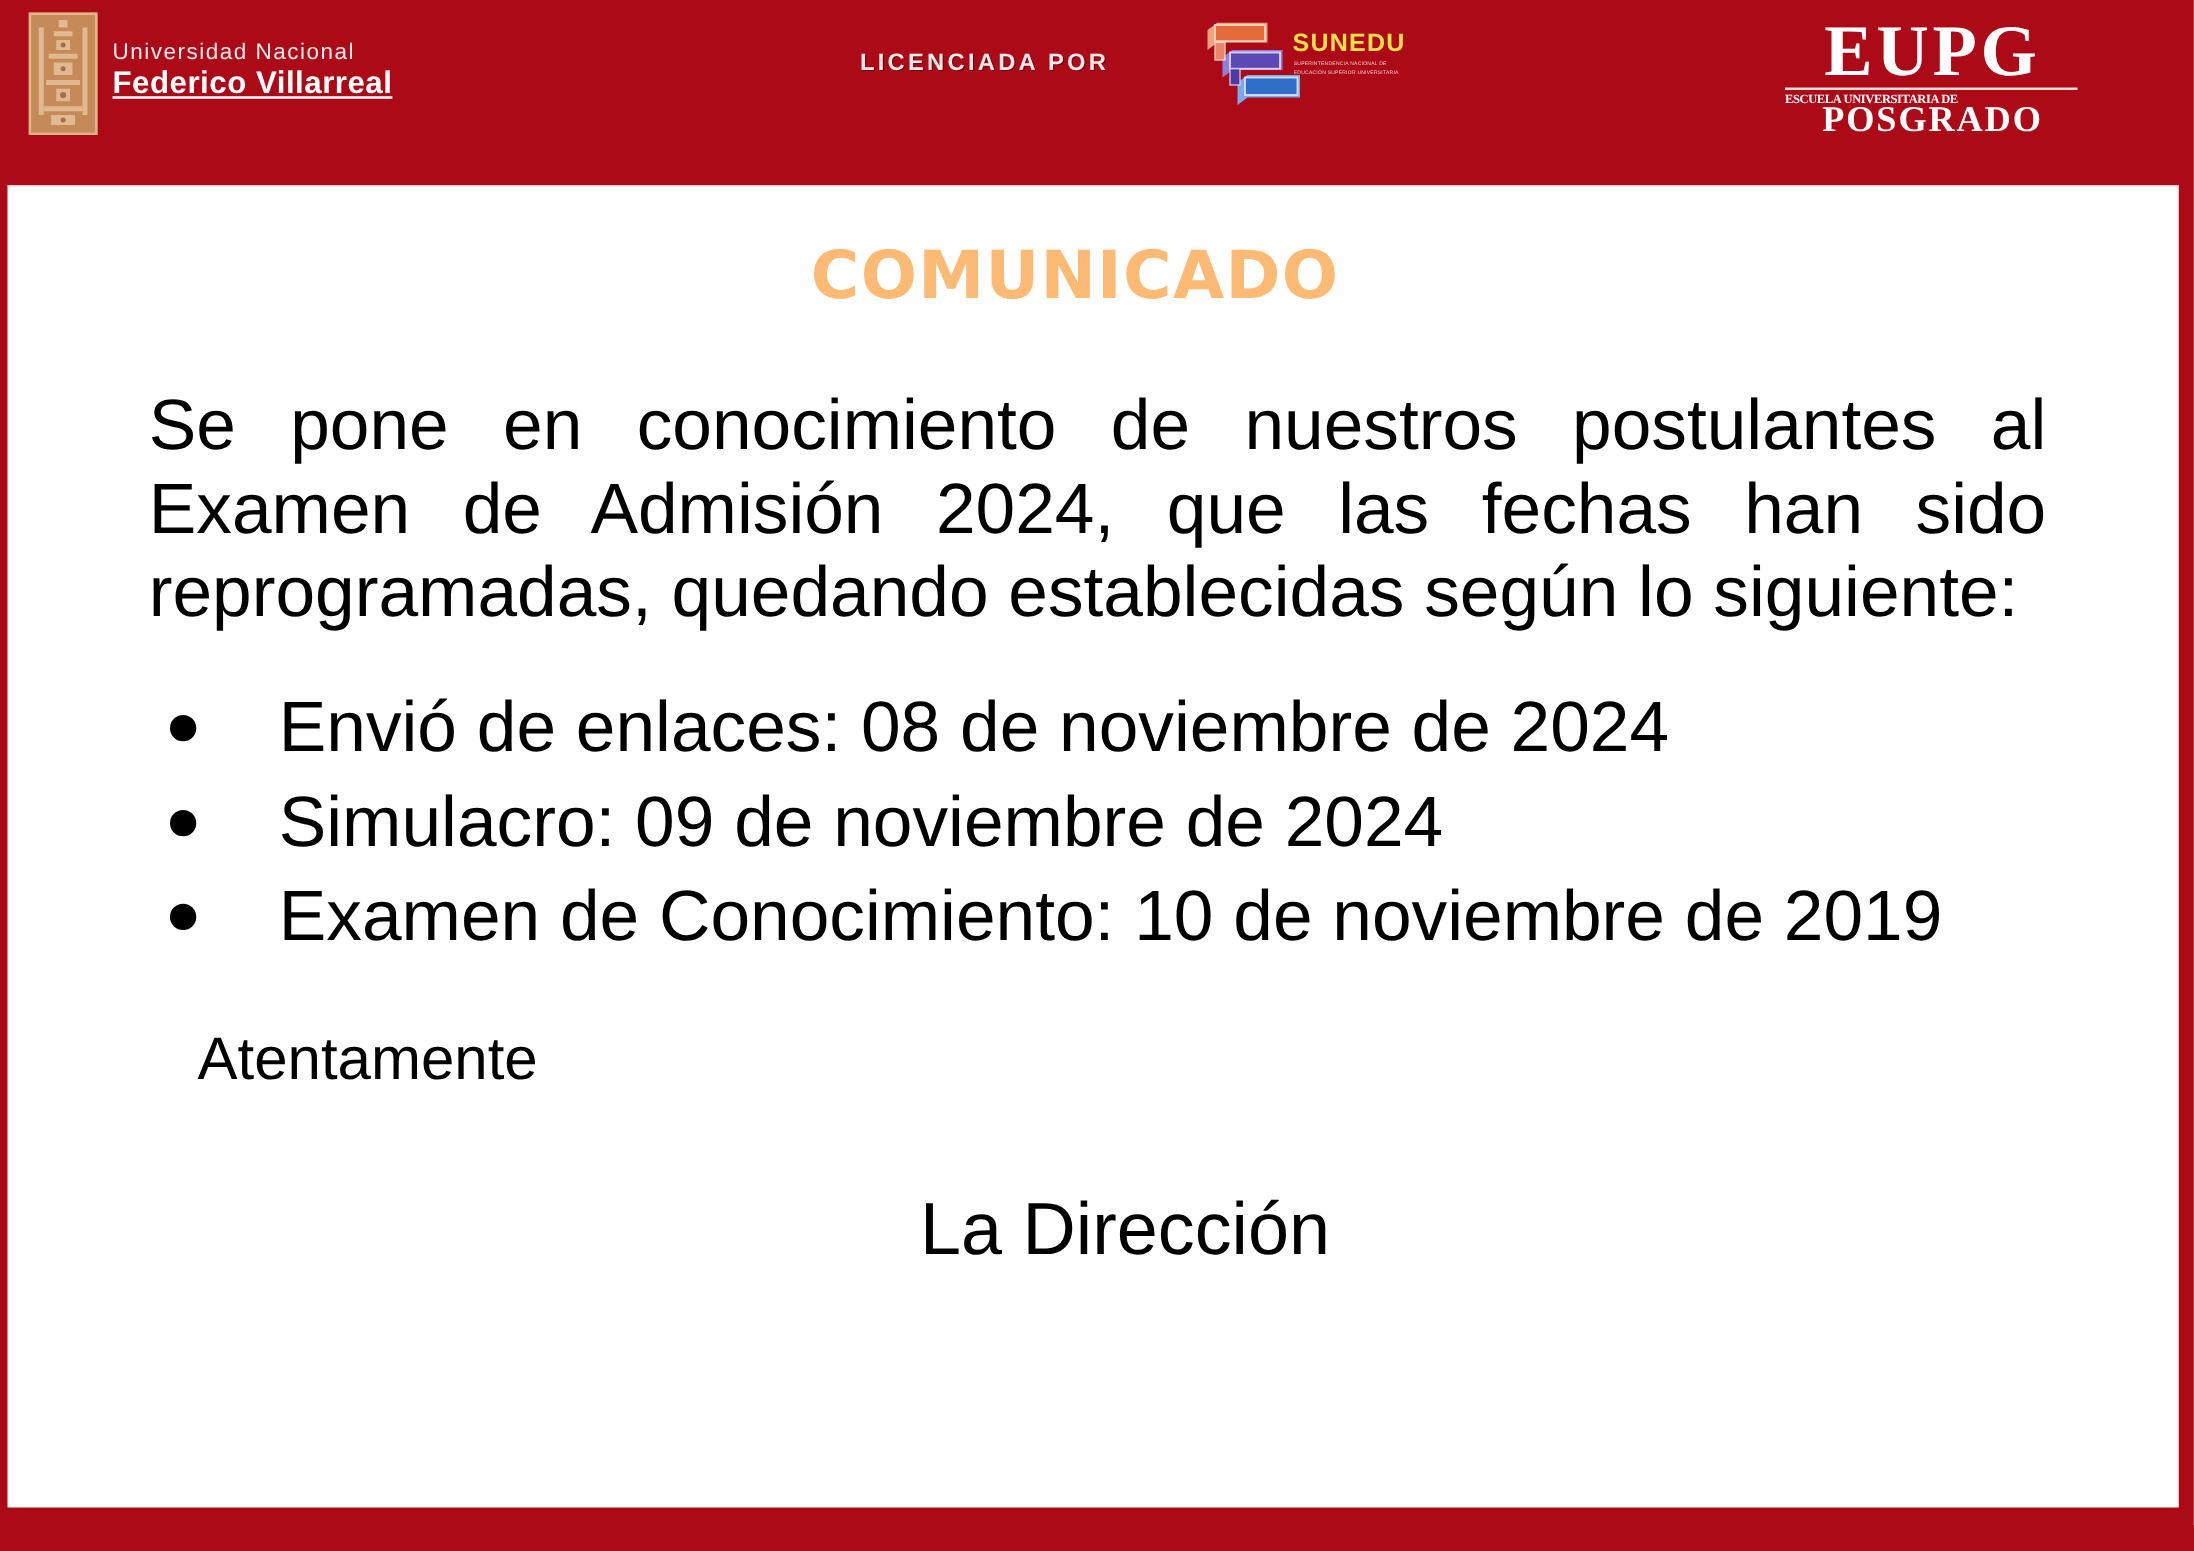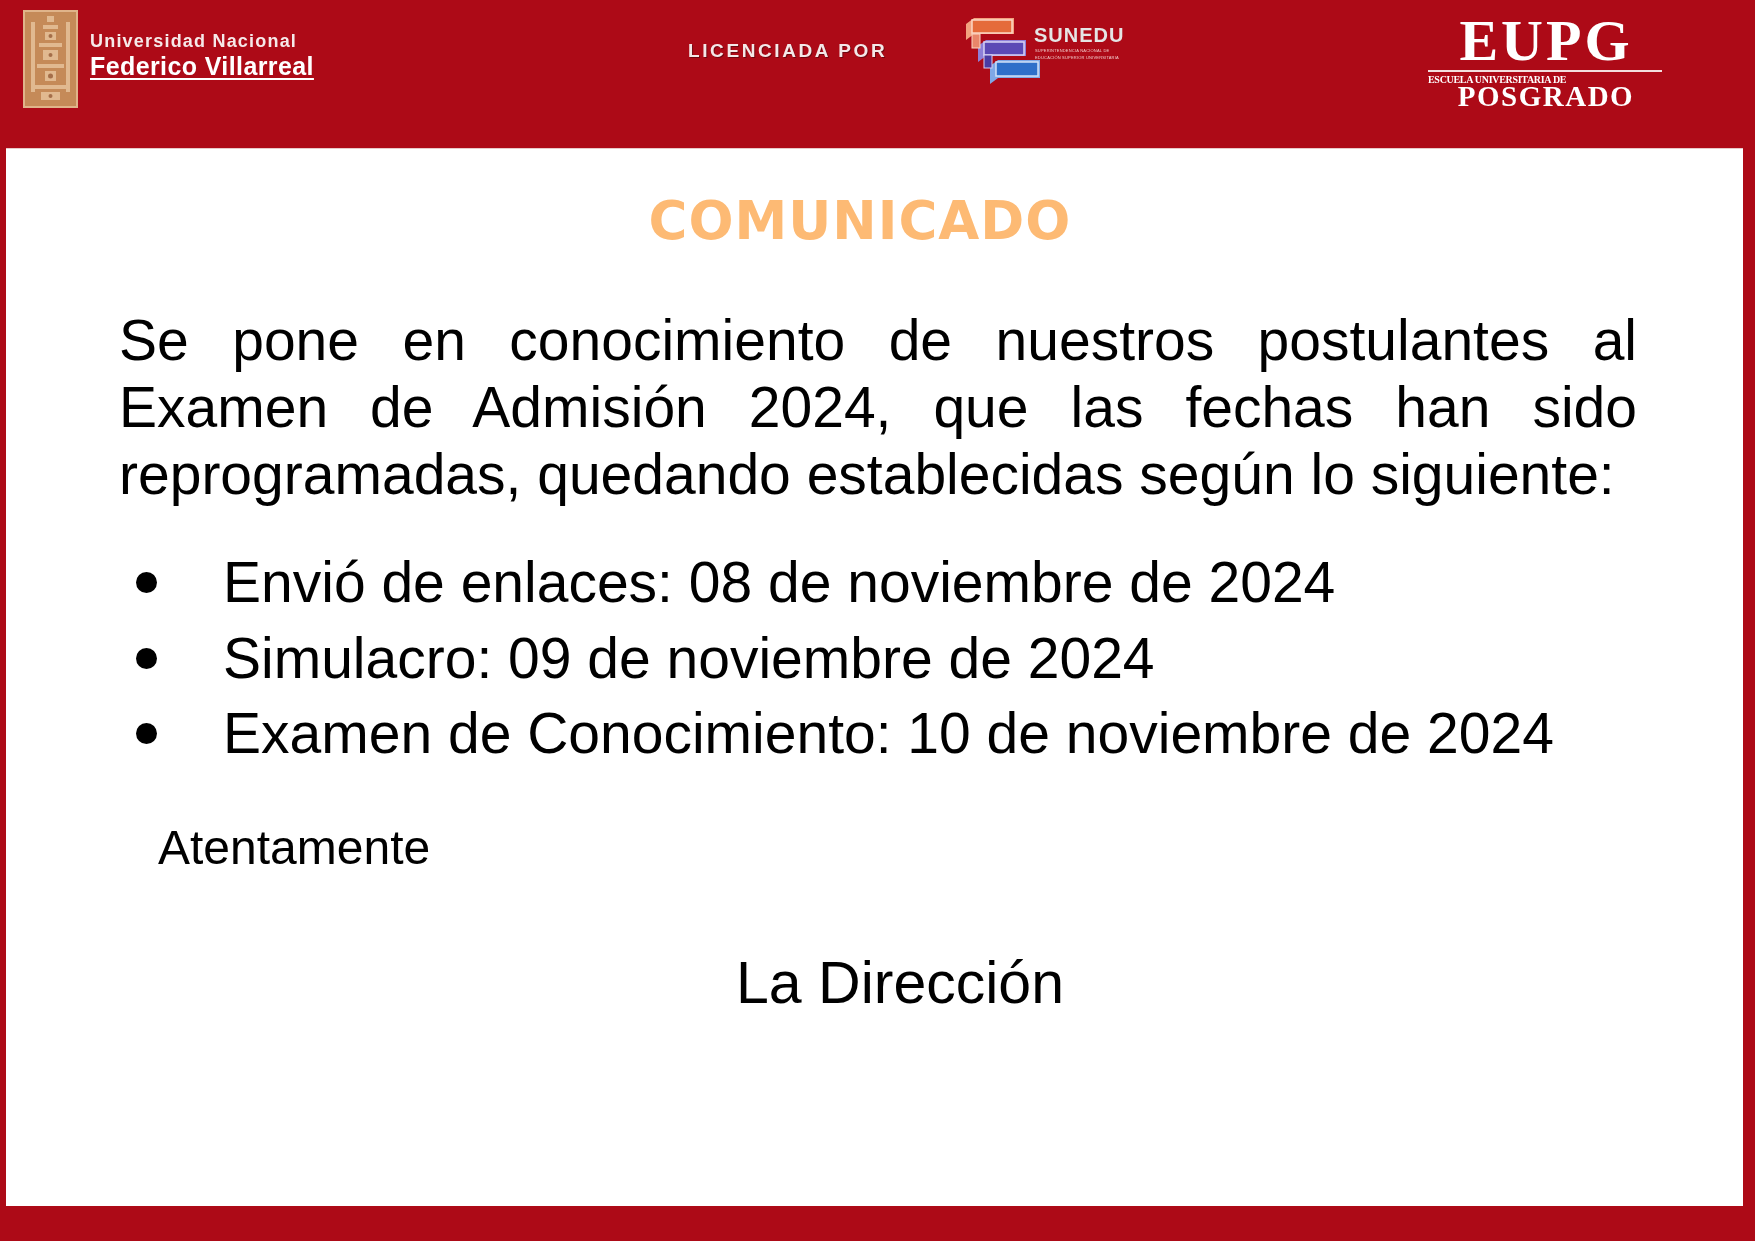--- a/index.html
+++ b/index.html
@@ -4,27 +4,27 @@
 <style>
   html, body { margin: 0; padding: 0; }
   body { width: 1755px; height: 1241px; position: relative; overflow: hidden; background: #ffffff; font-family: "Liberation Sans", sans-serif; }
   .frame { position: absolute; left: 0; top: 0; width: 1755px; height: 1241px; background: #ad0a17; }
   .sheet { position: absolute; left: 6px; top: 148px; width: 1737px; height: 1058px; background: #ffffff; box-shadow: inset 0 1px 0 #e8c9c9; }
   .header { position: absolute; left: 0; top: 0; width: 1755px; height: 148px; }
 
   
   .unfv-emblem { position: absolute; left: 23px; top: 10px; width: 55px; height: 98px; background: #c58a58; border: 2px solid #e0b48a; box-sizing: border-box; overflow: hidden; }
   .unfv-emblem svg { display:block; }
-  .unfv-line1 { position: absolute; left: 90px; top: 31px; font-weight: bold; font-size: 18px; letter-spacing: 1.2px; color: #f6e9e9; white-space: nowrap; }
+  .unfv-line1 { position: absolute; left: 90px; top: 31px; font-weight: normal; font-size: 18px; letter-spacing: 1.2px; color: #f6e9e9; white-space: nowrap; }
   .unfv-line2 { position: absolute; left: 90px; top: 52px; font-weight: bold; font-size: 25px; letter-spacing: 0.4px; color: #ffffff; text-decoration: underline; text-decoration-thickness: 2px; text-underline-offset: 3px; white-space: nowrap; }
 
   
   .lic-label { position: absolute; left: 688px; top: 40px; font-weight: bold; font-size: 19px; letter-spacing: 2.6px; color: #f4e8e8; white-space: nowrap; text-shadow: 1px 1px 0 #6d0710; }
   .sunedu-blocks { position: absolute; left: 962px; top: 18px; width: 80px; height: 68px; }
-  .sunedu-name { position: absolute; left: 1034px; top: 24px; font-weight: bold; font-size: 20px; letter-spacing: 1px; color: #e5e5e5; white-space: nowrap; }
+  .sunedu-name { position: absolute; left: 1034px; top: 24px; font-weight: bold; font-size: 20px; letter-spacing: 1px; color: #fde047; white-space: nowrap; }
   .sunedu-sub { position: absolute; left: 1035px; top: 47px; width: 100px; font-size: 4px; line-height: 7px; color: #f0caca; letter-spacing: 0.2px; }
 
   
   .eupg-title { position: absolute; left: 1426px; top: 12px; width: 240px; text-align: center; font-family: "Liberation Serif", serif; font-weight: bold; font-size: 58px; line-height: 58px; color: #ffffff; letter-spacing: 3px; }
   .eupg-rule { position: absolute; left: 1428px; top: 70px; width: 234px; height: 2px; background: #f3dede; }
   .eupg-sub { position: absolute; left: 1428px; top: 74px; width: 234px; text-align: left; font-family: "Liberation Serif", serif; font-weight: bold; font-size: 10px; line-height: 11px; letter-spacing: -0.3px; color: #ffffff; white-space: nowrap; }
   .eupg-pos { position: absolute; left: 1426px; top: 82px; width: 240px; text-align: center; font-family: "Liberation Serif", serif; font-weight: bold; font-size: 29px; line-height: 28px; letter-spacing: 1.5px; color: #ffffff; }
 
   
   .title { position: absolute; left: 600px; top: 188px; width: 520px; text-align: center; font-family: "DejaVu Sans", sans-serif; font-weight: bold; font-size: 53px; line-height: 66px; color: #fdba74; letter-spacing: 1px; }
@@ -102,20 +102,20 @@
     <li class="list-item" style="top:547px;">
       <span class="bullet" style="top:25px;"></span>
       <span class="item-text" style="top:0;">Envió de enlaces: 08 de noviembre de 2024</span>
     </li>
     <li class="list-item" style="top:623px;">
       <span class="bullet" style="top:25px;"></span>
       <span class="item-text" style="top:0;">Simulacro: 09 de noviembre de 2024</span>
     </li>
     <li class="list-item" style="top:698px;">
       <span class="bullet" style="top:25px;"></span>
-      <span class="item-text" style="top:0;">Examen de Conocimiento: 10 de noviembre de 2024</span>
+      <span class="item-text" style="top:0;">Examen de Conocimiento: 10 de noviembre de 2019</span>
     </li>
   </ul>
 
   <div class="closing">Atentamente</div>
   <div class="signature">La Dirección</div>
 
 </div>
 
 </body></html>

